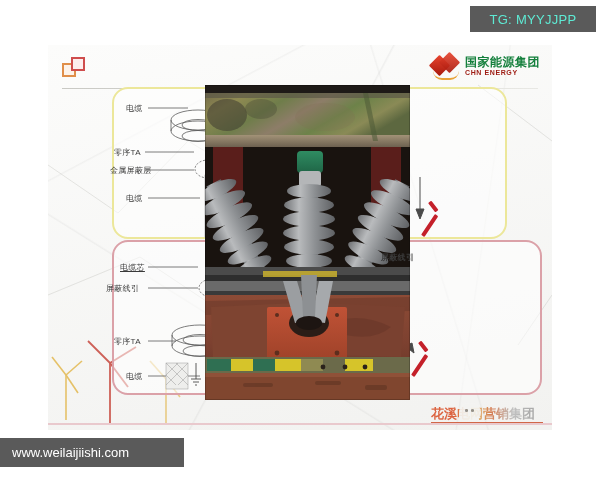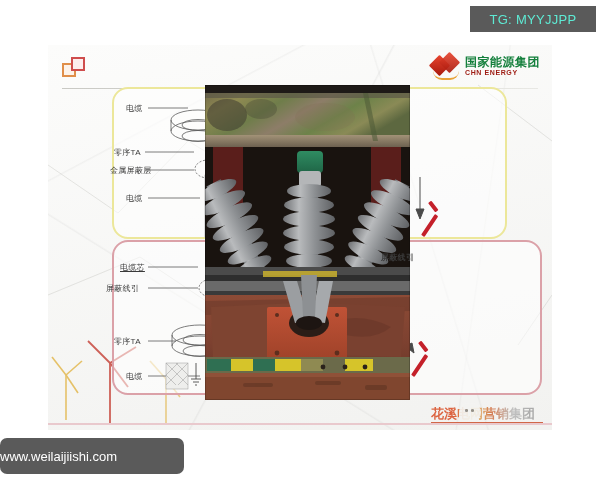--- a/index.html
+++ b/index.html
@@ -31,28 +31,28 @@
     align-items: center;
     justify-content: center;
   }
 
   
   .url-bar {
     position: absolute;
     left: 0;
     top: 438px;
     width: 184px;
-    height: 36px;
+    height: 29px;
     background: #5a5a5a;
     color: #ffffff;
     font-size: 13px;
     display: flex;
     align-items: center;
+    padding-left: 12px;
     box-sizing: border-box;
-    border-radius: 7px;
   }
 
   
   .slide {
     position: absolute;
     left: 48px;
     top: 45px;
     width: 504px;
     height: 385px;
     background: #fbfbfa;

